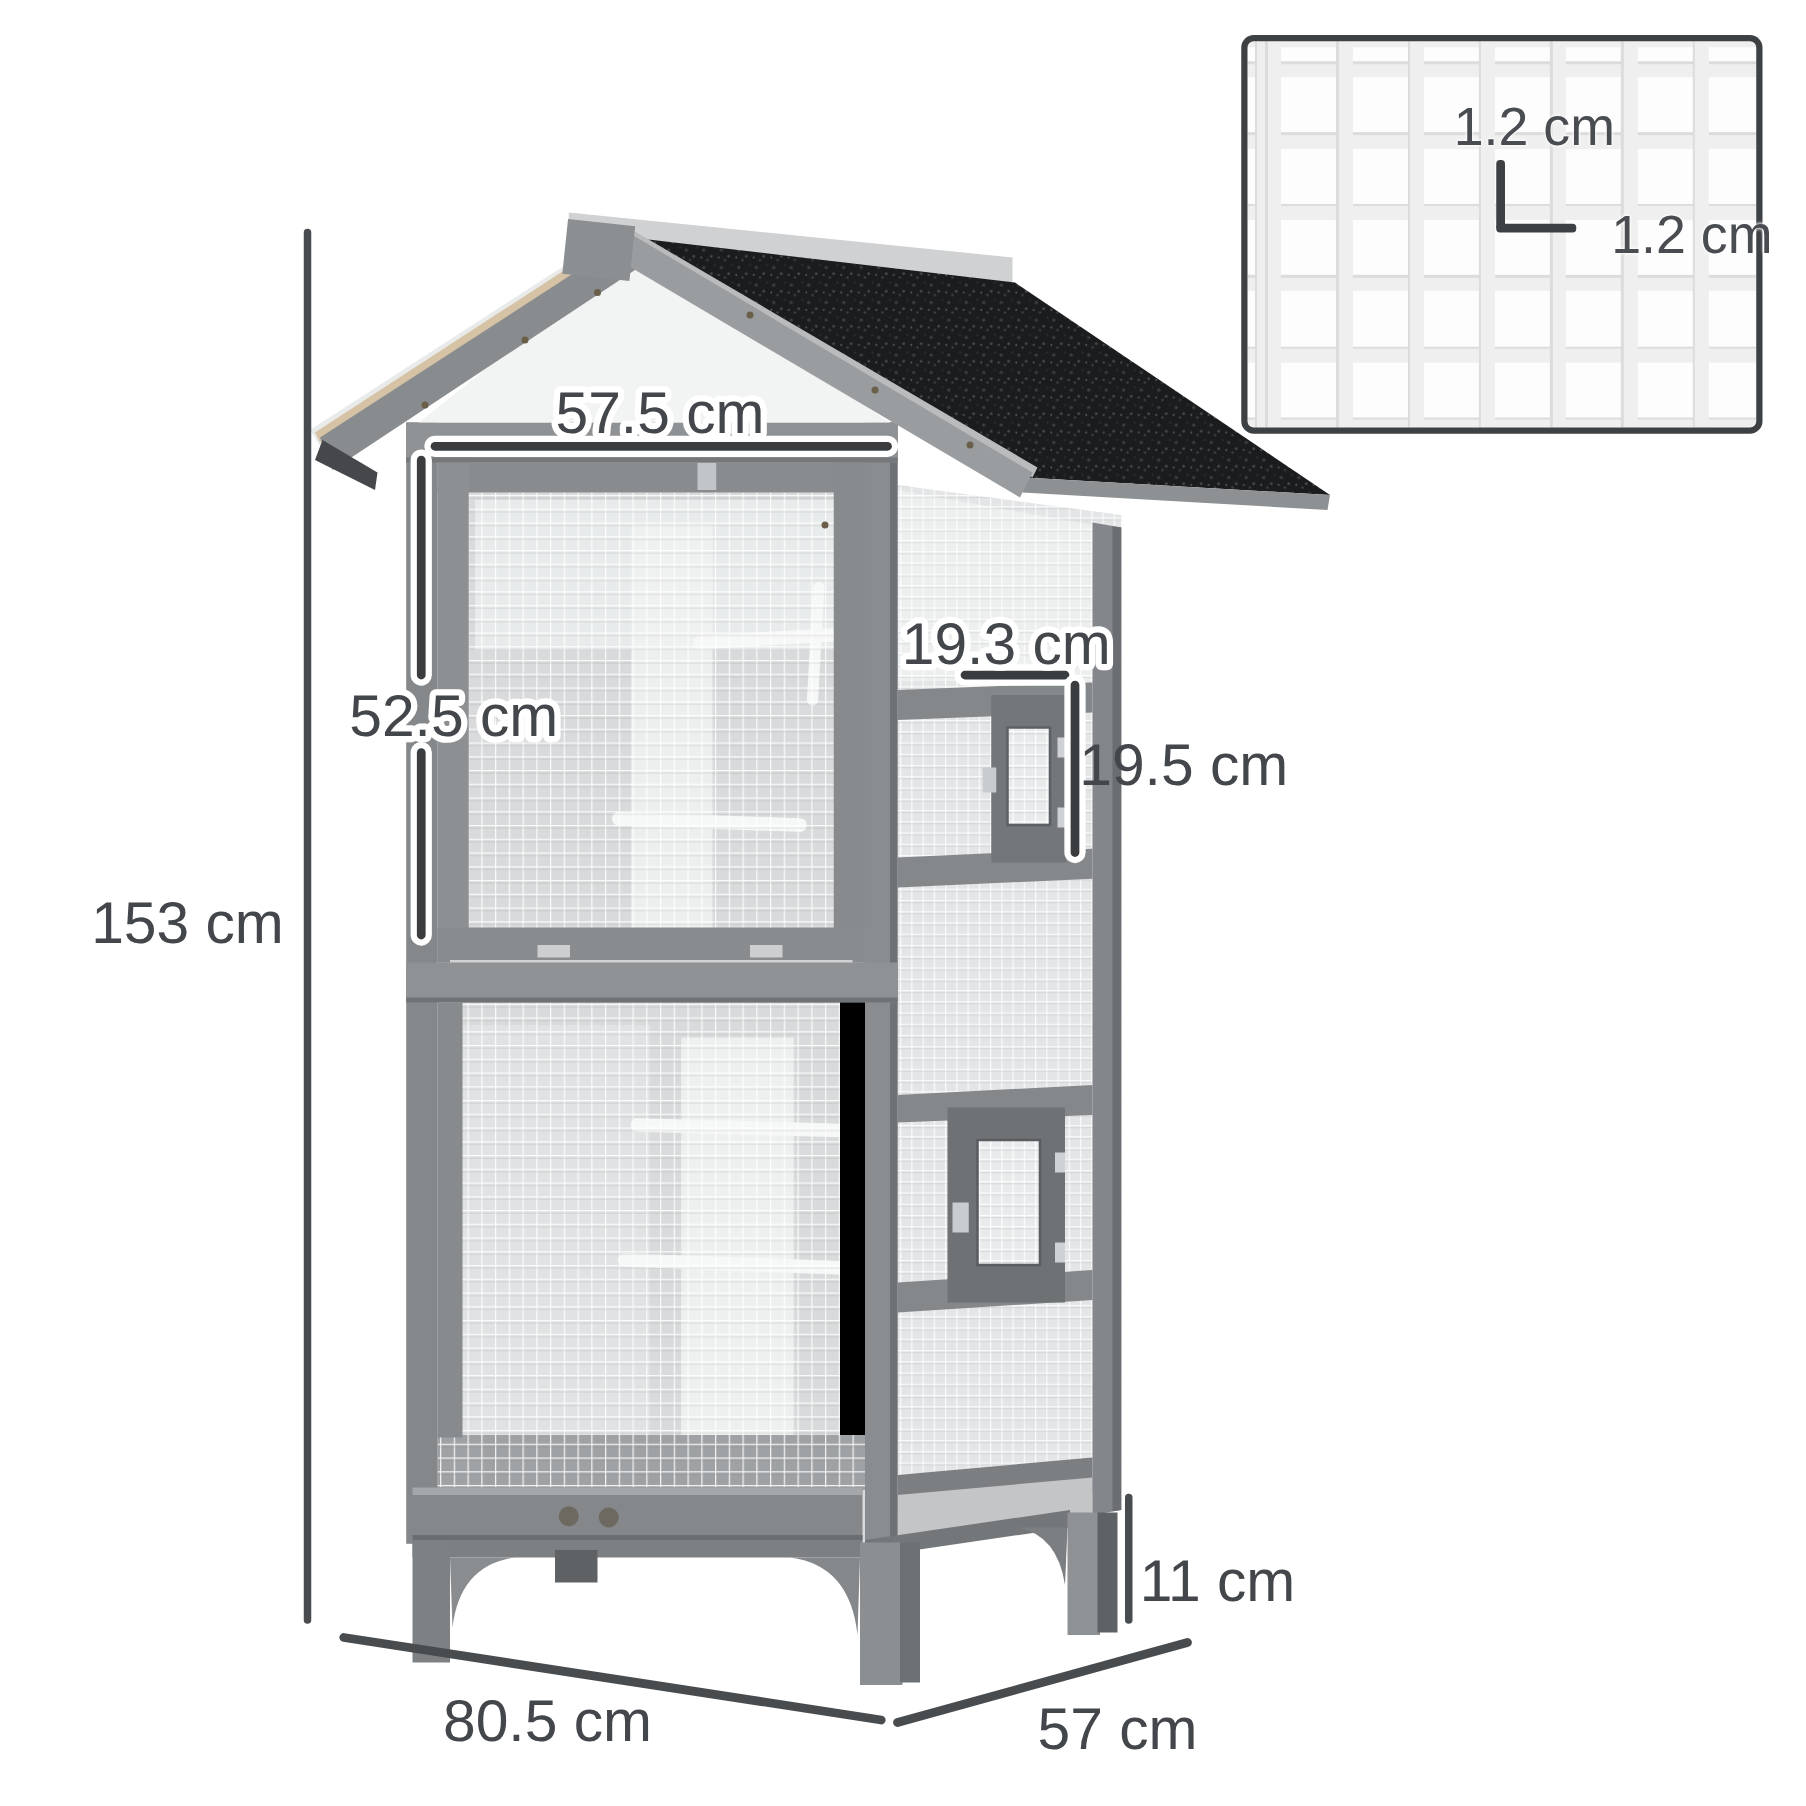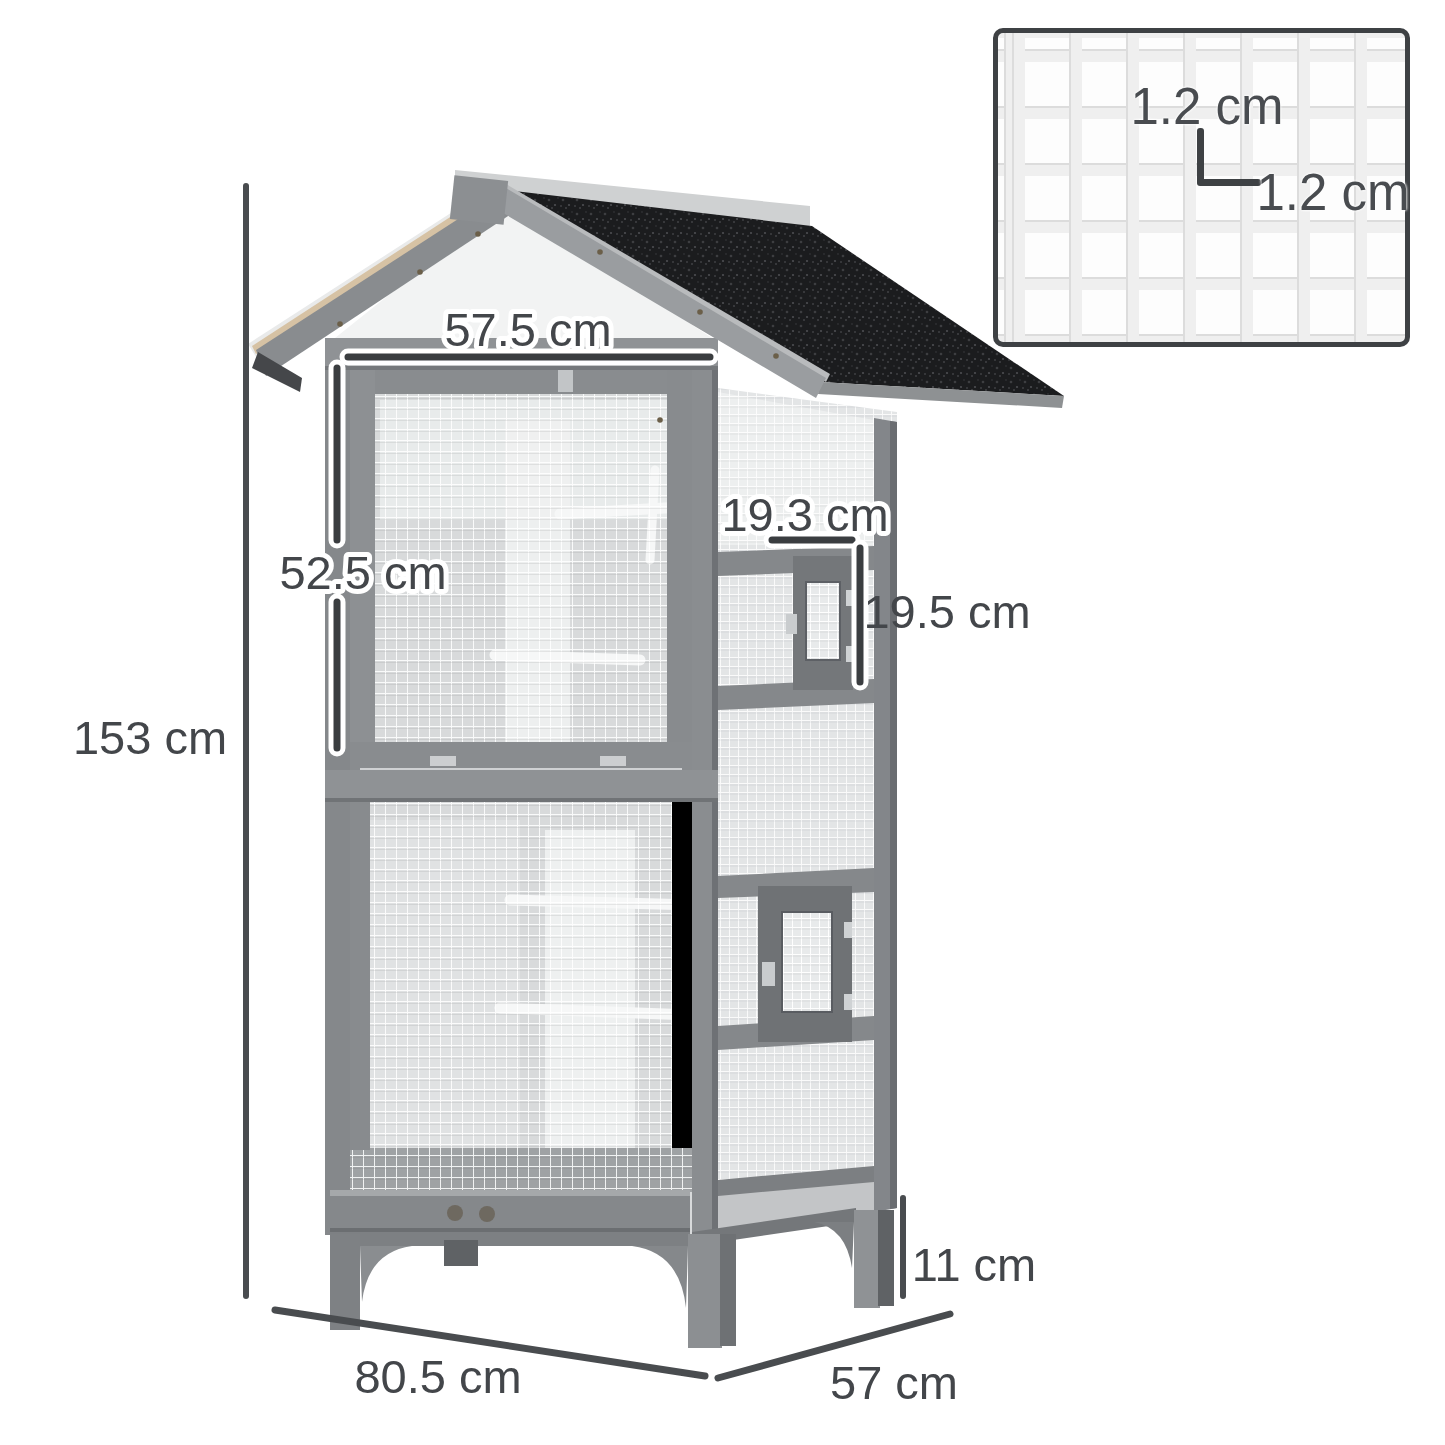--- a/index.html
+++ b/index.html
@@ -12,22 +12,22 @@
   .mesh-inset{
     position:absolute;left:993px;top:28px;width:407px;height:309px;
     border:5px solid #3e4144;border-radius:10px;
     background-color:#fdfdfd;
     background-image:
       repeating-linear-gradient(to right,#dcdcdc 0 2px,#efefef 2px 13px,rgba(0,0,0,0) 13px 57px),
       repeating-linear-gradient(to bottom,#dcdcdc 0 2px,#efefef 2px 13px,#fdfdfd 13px 57px);
     background-position:14px 16px;
   }
   .inset-label{
-    position:absolute;width:170px;text-align:center;
-    font-size:51px;color:#494c50;line-height:1;
+    position:absolute;width:170px;text-align:right;
+    font-size:43px;color:#494c50;line-height:1;
     text-shadow:0 0 3px #fff,0 0 3px #fff;
   }
   .inset-label.top{left:124px;top:48px;}
   .inset-label.right{left:250px;top:134px;}
   .inset-tick{position:absolute;background:#3e4144;border-radius:3px;}
   .inset-tick.vertical{left:199px;top:95px;width:7px;height:56px;}
   .inset-tick.horizontal{left:199px;top:146px;width:64px;height:7px;}
   
   text.dim{
     font-family:"Liberation Sans", sans-serif;

